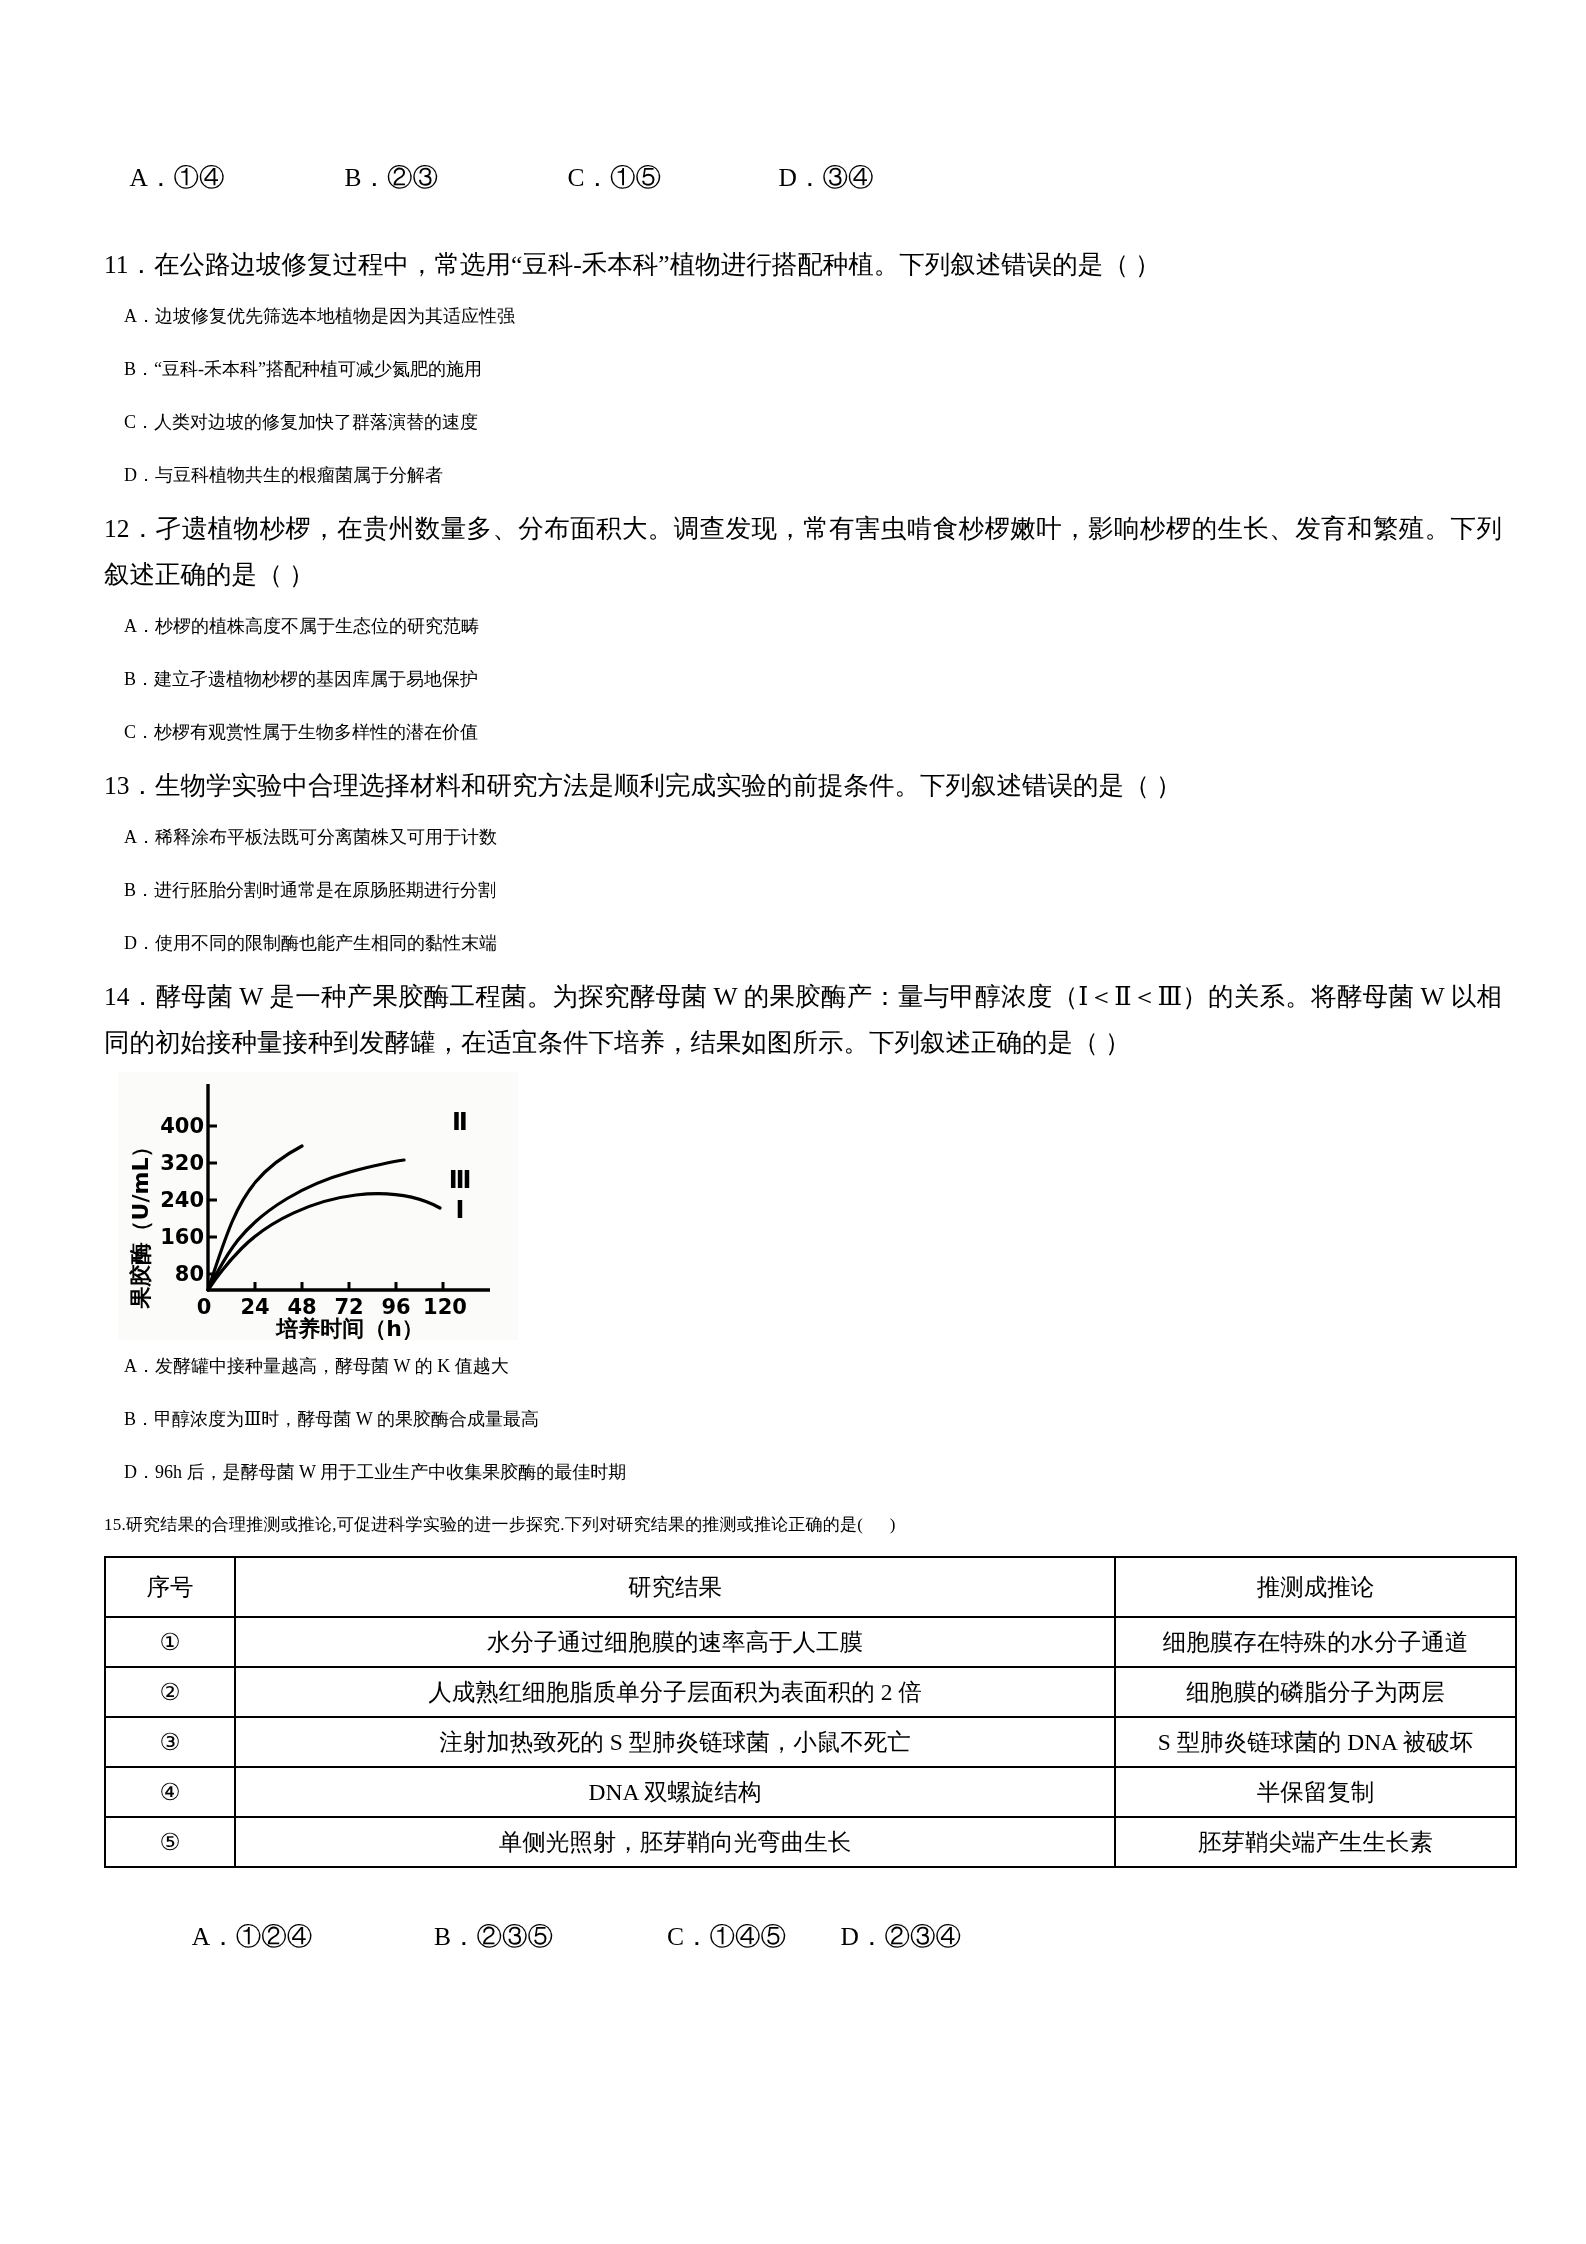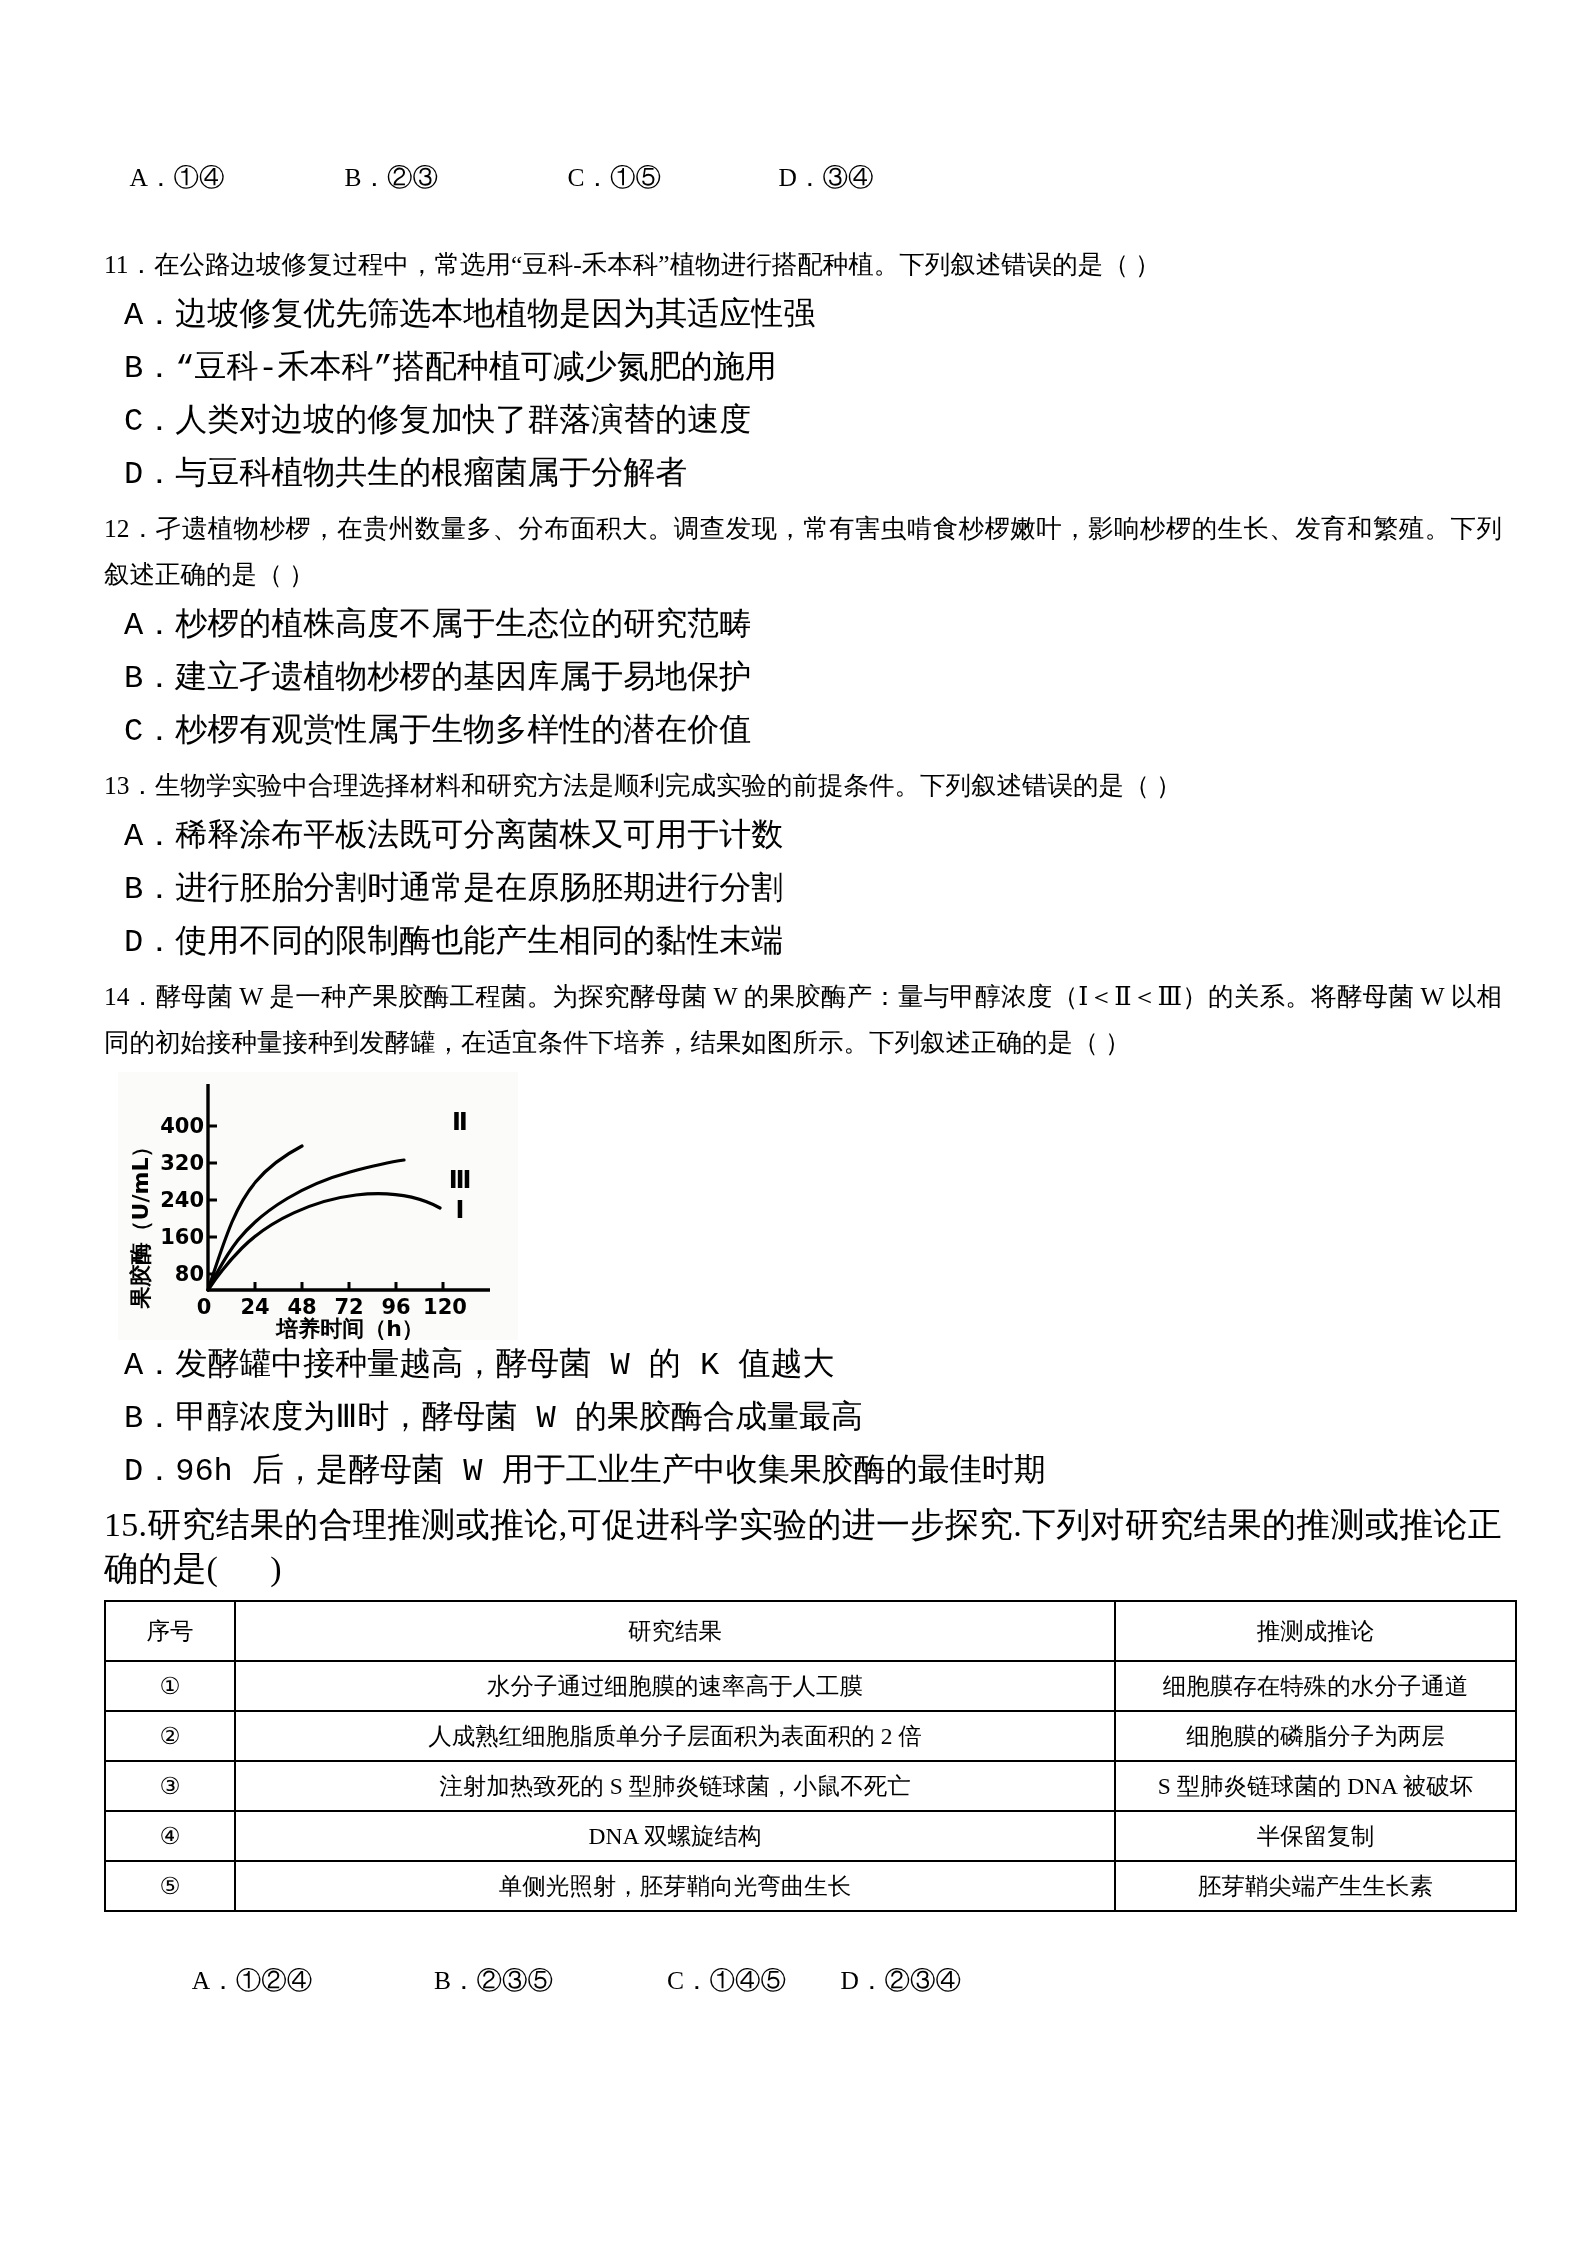--- a/index.html
+++ b/index.html
@@ -16,34 +16,33 @@
     position: relative;
     width: 1586px;
     height: 2244px;
     margin: 0 auto;
     background: #ffffff;
     box-sizing: border-box;
     padding: 118px 84px 0 104px;
     overflow: hidden;
   }
   .qline {
-    font-size: 34px;
+    font-size: 17px;
     line-height: 44px;
     letter-spacing: 0.2px;
     margin: 0 0 9px 0;
     text-align: justify;
     white-space: pre-wrap;
   }
   .opt-row {
     display: block;
-    font-size: 32px;
+    font-size: 18px;
     line-height: 44px;
     margin: 0 0 9px 0;
     white-space: pre;
-    font-family: Liberation Mono, monospace;
   }
   .opt-indent {
     padding-left: 20px;
   }
   .answer-row {
     font-size: 25.5px;
     line-height: 40px;
     white-space: pre;
     margin: 0 0 4px 0;
   }

